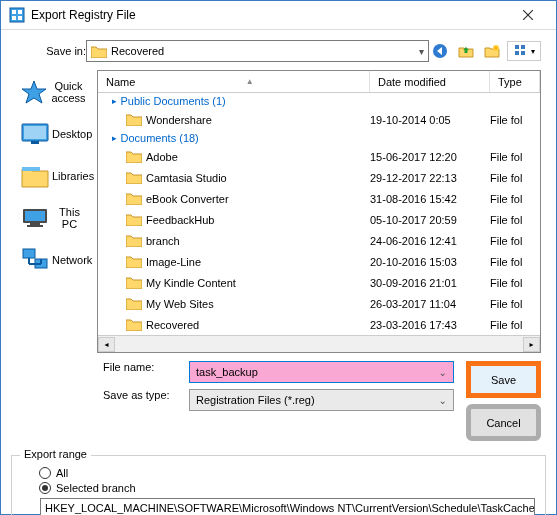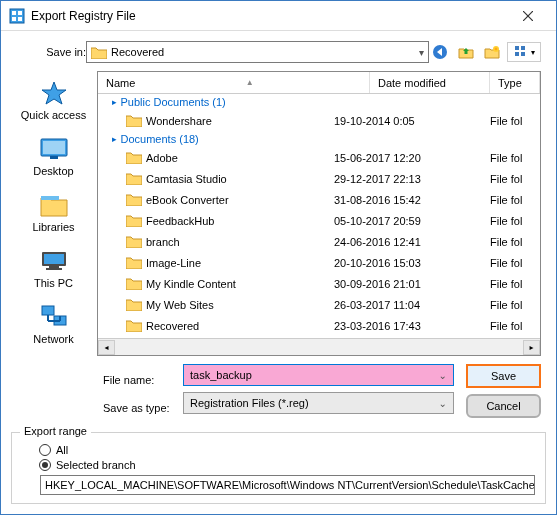--- a/index.html
+++ b/index.html
@@ -13,50 +13,50 @@
 .top-row { display: flex; align-items: center; margin-bottom: 8px; }
 .top-row .lbl { width: 70px; text-align: right; }
 .save-in-combo { flex: 1; height: 22px; border: 1px solid #7a7a7a; display: flex; align-items: center; padding: 0 4px; background: #fff; }
 .save-in-combo .folder-icon { width: 16px; height: 13px; margin-right: 4px; }
 .save-in-combo .txt { flex: 1; }
 .save-in-combo .arrow { font-size: 10px; color: #555; }
 .toolbar-icons { display: flex; gap: 4px; align-items: center; }
 .toolbar-icons .btn { width: 22px; height: 20px; display: flex; align-items: center; justify-content: center; }
 .main-area { flex: 1; display: flex; gap: 6px; min-height: 0; }
 .places { width: 75px; display: flex; flex-direction: column; align-items: center; padding-top: 4px; gap: 6px; }
-.place { display: flex; flex-direction: column; align-items: center; gap: 2px; padding: 4px; width: 100%; }
+.place { display: flex; flex-direction: row; align-items: center; gap: 2px; padding: 4px; width: 100%; }
 .place .picon { width: 32px; height: 28px; display: flex; align-items: center; justify-content: center; }
 .place .plbl { text-align: center; font-size: 11px; }
 .file-area { flex: 1; display: flex; flex-direction: column; border: 1px solid #888; min-height: 0; }
 .columns { display: flex; border-bottom: 1px solid #ccc; height: 22px; align-items: center; background: #fff; }
 .columns .col { padding: 0 8px; border-right: 1px solid #e0e0e0; height: 100%; display: flex; align-items: center; gap: 3px; }
 .col-name { flex: 1; }
 .col-date { width: 120px; }
 .col-type { width: 50px; }
 .file-list { flex: 1; overflow: hidden; position: relative; }
 .group-hdr { color: #0066cc; padding: 2px 8px 2px 14px; display: flex; align-items: center; gap: 4px; }
 .group-hdr .tri { font-size: 9px; }
 .row { display: flex; align-items: center; height: 21px; padding-left: 28px; }
 .row .ficon { width: 16px; height: 13px; margin-right: 4px; }
 .row .fname { flex: 1; }
 .row .fdate { width: 120px; }
-.row .ftype { width: 50px; margin-left: 36px; }
+.row .ftype { width: 50px; }
 .hscroll { height: 17px; background: #f0f0f0; border-top: 1px solid #ccc; display: flex; align-items: center; }
 .hscroll .arrow-sm { width: 17px; height: 15px; display: flex; align-items: center; justify-content: center; background: #e8e8e8; border: 1px solid #ccc; font-size: 8px; }
 .bottom-inputs { display: flex; gap: 12px; margin-top: 8px; }
 .bottom-inputs .left-spacer { width: 75px; }
 .bottom-inputs .fields { flex: 1; display: flex; flex-direction: column; gap: 6px; }
-.bottom-inputs .field-row { display: flex; align-items: flex-end; }
+.bottom-inputs .field-row { display: flex; align-items: flex-start; gap: 6px; }
 .bottom-inputs .flbl { width: 80px; text-align: left; }
 .combo-in { flex: 1; height: 22px; border: 1px solid #0078d7; display: flex; align-items: center; padding: 0 6px; background: #f9a8d4; }
 .combo-in.gray { border-color: #999; background: #eaeaea; }
 .combo-in .txt { flex: 1; }
 .combo-in .arrow { font-size: 10px; color: #555; }
 .btn-col { width: 75px; display: flex; flex-direction: column; gap: 6px; }
-.wbtn { height: 24px; border: 2px solid #f97316; background: #e5f1fb; display: flex; align-items: center; justify-content: center; }
+.wbtn { height: 37px; border: 5px solid #f97316; background: #e5f1fb; display: flex; align-items: center; justify-content: center; }
 .wbtn.cancel { border-color: #adadad; background: #e1e1e1; border-radius: 6px; }
 .export-group { border: 1px solid #d0d0d0; margin: 4px 10px 10px 10px; padding: 8px 10px 8px 10px; position: relative; }
 .export-group .legend { position: absolute; top: -8px; left: 8px; background: #fff; padding: 0 4px; }
 .radio-row { display: flex; align-items: center; gap: 5px; margin: 3px 17px; }
 .radio { width: 12px; height: 12px; border-radius: 50%; border: 1px solid #333; display: flex; align-items: center; justify-content: center; }
 .radio.sel::after { content: ""; width: 6px; height: 6px; border-radius: 50%; background: #333; }
 .branch-input { margin-top: 4px; margin-left: 18px; height: 20px; border: 1px solid #7a7a7a; padding: 0 4px; display: flex; align-items: center; overflow: hidden; white-space: nowrap; background: #fff; }
 svg { display: block; }
 </style>
 </head>

